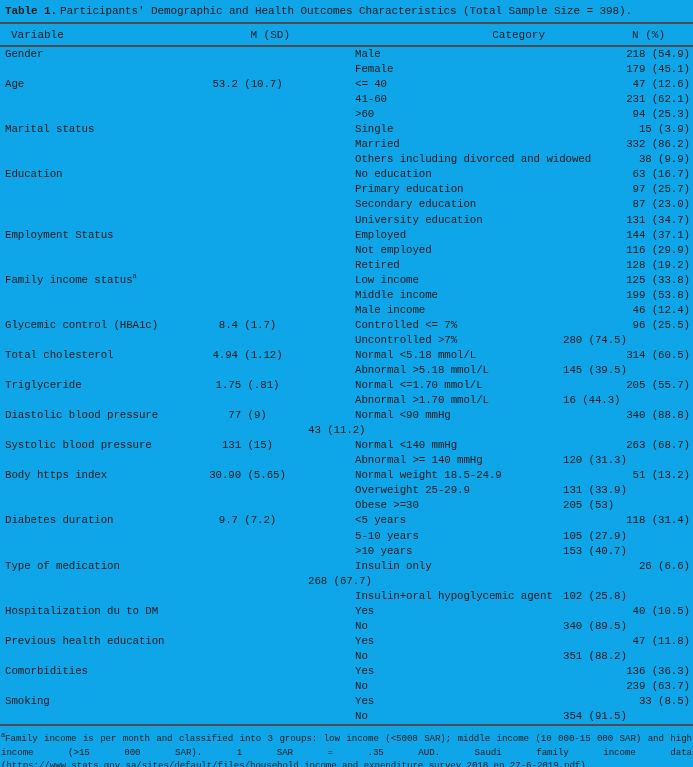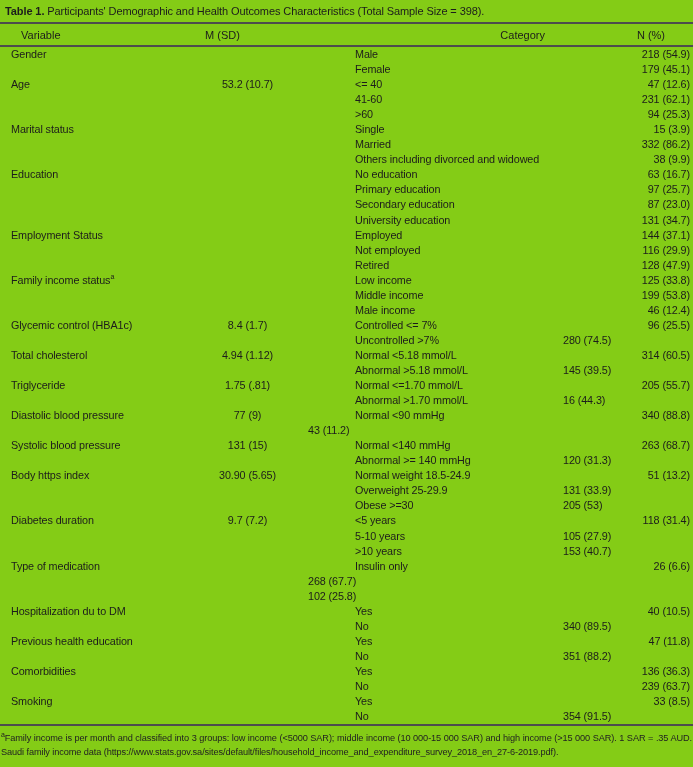--- a/index.html
+++ b/index.html
@@ -1,20 +1,20 @@
 <!DOCTYPE html>
 <html><head>
 <meta charset="utf-8">
 <style>
   html,body{margin:0;padding:0;background:#ffffff;}
   .page{
     position:relative;
     width:693px;height:767px;
-    background:#84cc16;
-    font-family:Liberation Sans, sans-serif;
+    background:#0ea5e9;
+    font-family:Liberation Mono, monospace;
     color:#1c1c1c;
     box-sizing:border-box;
     overflow:hidden;
   }
   .caption{
     font-size:11px;
     line-height:14px;
     padding:4px 2px 4px 5px;
     letter-spacing:-0.1px;
     white-space:nowrap;
@@ -23,32 +23,32 @@
   .rule{height:2px;background:#4d4d4d;}
   .grid-row{
     display:grid;
     grid-template-columns:205px 95px 255px 138px;
   }
   .thead{
     height:21px;
     align-items:center;
     font-size:11px;
   }
-  .h-var{padding-left:21px;}
-  .h-msd{text-align:left;padding-right:10px;}
+  .h-var{padding-left:11px;}
+  .h-msd{text-align:right;padding-right:10px;}
   .h-cat{text-align:right;padding-right:10px;}
   .h-n{text-align:right;padding-right:28px;}
   .tbody .grid-row{
     height:15.05px;
     line-height:15.05px;
     font-size:10.8px;
     letter-spacing:-0.1px;
   }
   .cell{white-space:nowrap;overflow:visible;}
-  .c-var{padding-left:11px;}
+  .c-var{padding-left:5px;}
   .c-msd{text-align:center;padding-right:10px;}
   .c-cat{padding-left:55px;}
   .c-n{text-align:right;padding-right:3px;}
   .c-n.left{text-align:left;padding-left:8px;}
   sup{font-size:7px;line-height:0;vertical-align:super;}
   .footnote{
     font-size:9.2px;
     line-height:13.5px;
     letter-spacing:-0.1px;
     text-align:justify;
@@ -158,21 +158,21 @@
       <div class="grid-row">
         <div class="cell c-var"></div>
         <div class="cell c-msd"></div>
         <div class="cell c-cat">Not employed</div>
         <div class="cell c-n">116 (29.9)</div>
       </div>
       <div class="grid-row">
         <div class="cell c-var"></div>
         <div class="cell c-msd"></div>
         <div class="cell c-cat">Retired</div>
-        <div class="cell c-n">128 (47.9)</div>
+        <div class="cell c-n">128 (19.2)</div>
       </div>
       <div class="grid-row">
         <div class="cell c-var">Family income status<sup>a</sup></div>
         <div class="cell c-msd"></div>
         <div class="cell c-cat">Low income</div>
         <div class="cell c-n">125 (33.8)</div>
       </div>
       <div class="grid-row">
         <div class="cell c-var"></div>
         <div class="cell c-msd"></div>
@@ -287,20 +287,21 @@
         <div class="cell c-n">26 (6.6)</div>
       </div>
       <div class="grid-row">
         <div class="cell c-var"></div>
         <div class="cell c-msd"></div>
         <div class="cell c-n left">268 (67.7)</div>
       </div>
       <div class="grid-row">
         <div class="cell c-var"></div>
         <div class="cell c-msd"></div>
+        <div class="cell c-cat">Insulin+oral hypoglycemic agent</div>
         <div class="cell c-n left">102 (25.8)</div>
       </div>
       <div class="grid-row">
         <div class="cell c-var">Hospitalization du to DM</div>
         <div class="cell c-msd"></div>
         <div class="cell c-cat">Yes</div>
         <div class="cell c-n">40 (10.5)</div>
       </div>
       <div class="grid-row">
         <div class="cell c-var"></div>

